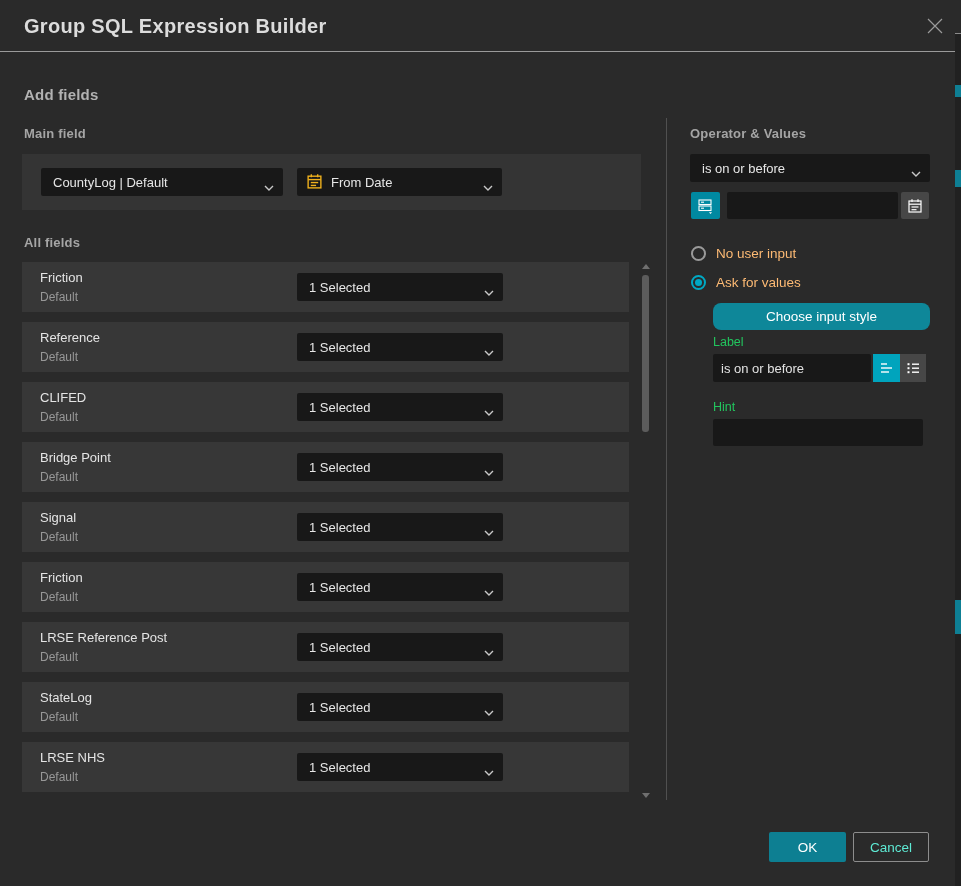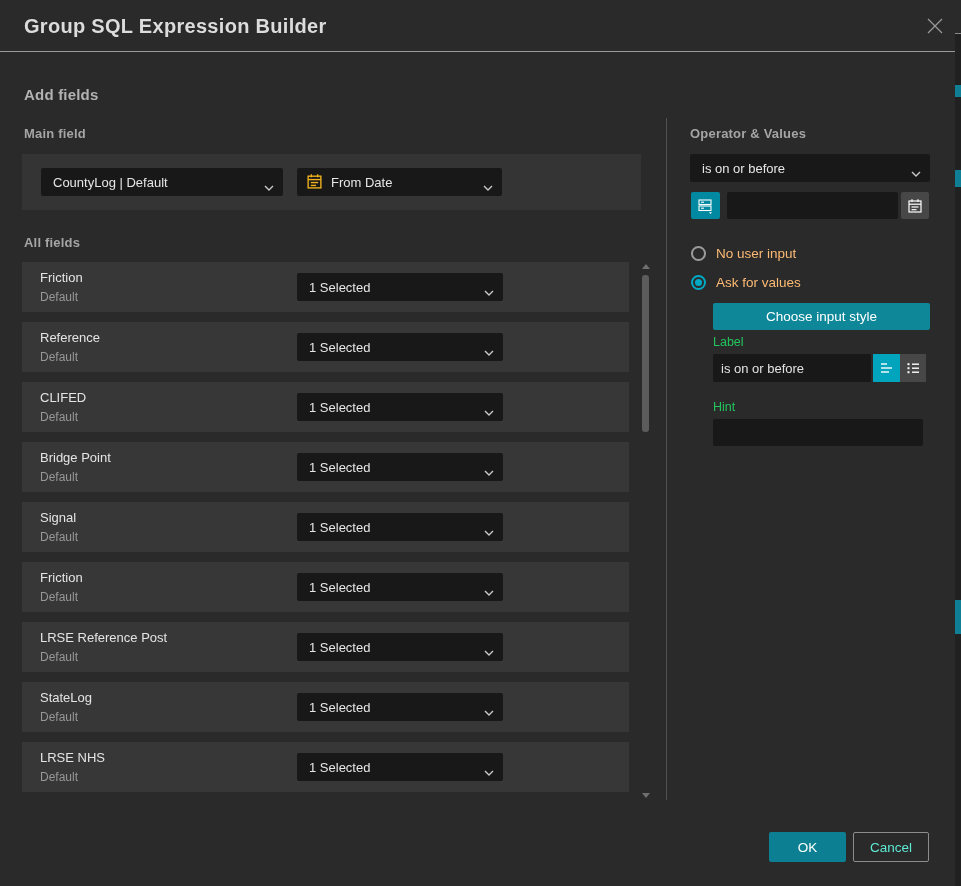--- a/index.html
+++ b/index.html
@@ -39,21 +39,21 @@
   
   .icon-btn { position:absolute; display:flex; align-items:center; justify-content:center; cursor:pointer; border-radius:2px; }
   .teal-bg { background:#0089a1; }
   .teal-bright { background:#00a4bd; }
   .gray-bg { background:#474747; }
   .radio-row { position:absolute; left:691px; height:16px; display:flex; align-items:center; cursor:pointer; }
   .radio-circle { width:15px; height:15px; border-radius:50%; border:2px solid #9a9a9a; position:relative; }
   .radio-row.selected .radio-circle { border-color:#00a9c4; }
   .radio-row.selected .radio-circle::after { content:""; position:absolute; left:2px; top:2px; width:7px; height:7px; border-radius:50%; background:#00a9c4; }
   .radio-label { margin-left:10px; font-size:13.5px; color:#fdba74; }
-  .choose-btn { position:absolute; left:713px; top:303px; width:217px; height:27px; background:#0e8799; border:none; border-radius:2px; color:#fff; font-size:13.5px; font-family:"Liberation Sans",sans-serif; cursor:pointer; }
+  .choose-btn { position:absolute; left:713px; top:303px; width:217px; height:27px; background:#0e8799; border:none; border-radius:8px; color:#fff; font-size:13.5px; font-family:"Liberation Sans",sans-serif; cursor:pointer; }
   .small-label { position:absolute; font-size:12.5px; color:#22c55e; }
   
   .ok-btn { position:absolute; left:769px; top:832px; width:77px; height:30px; background:#0d7f92; border:none; border-radius:2px; color:#fff; font-size:13.5px; font-family:"Liberation Sans",sans-serif; cursor:pointer; }
   .cancel-btn { position:absolute; left:853px; top:832px; width:76px; height:30px; background:transparent; border:1px solid #8d8d8d; border-radius:2px; color:#5eead4; font-size:13.5px; font-family:"Liberation Sans",sans-serif; cursor:pointer; }
   
   .edge-strip { position:absolute; right:0; top:0; width:6px; height:886px; background:#212121; }
   .edge-strip .seg { position:absolute; left:0; width:6px; }
 </style>
 </head>
 <body>

